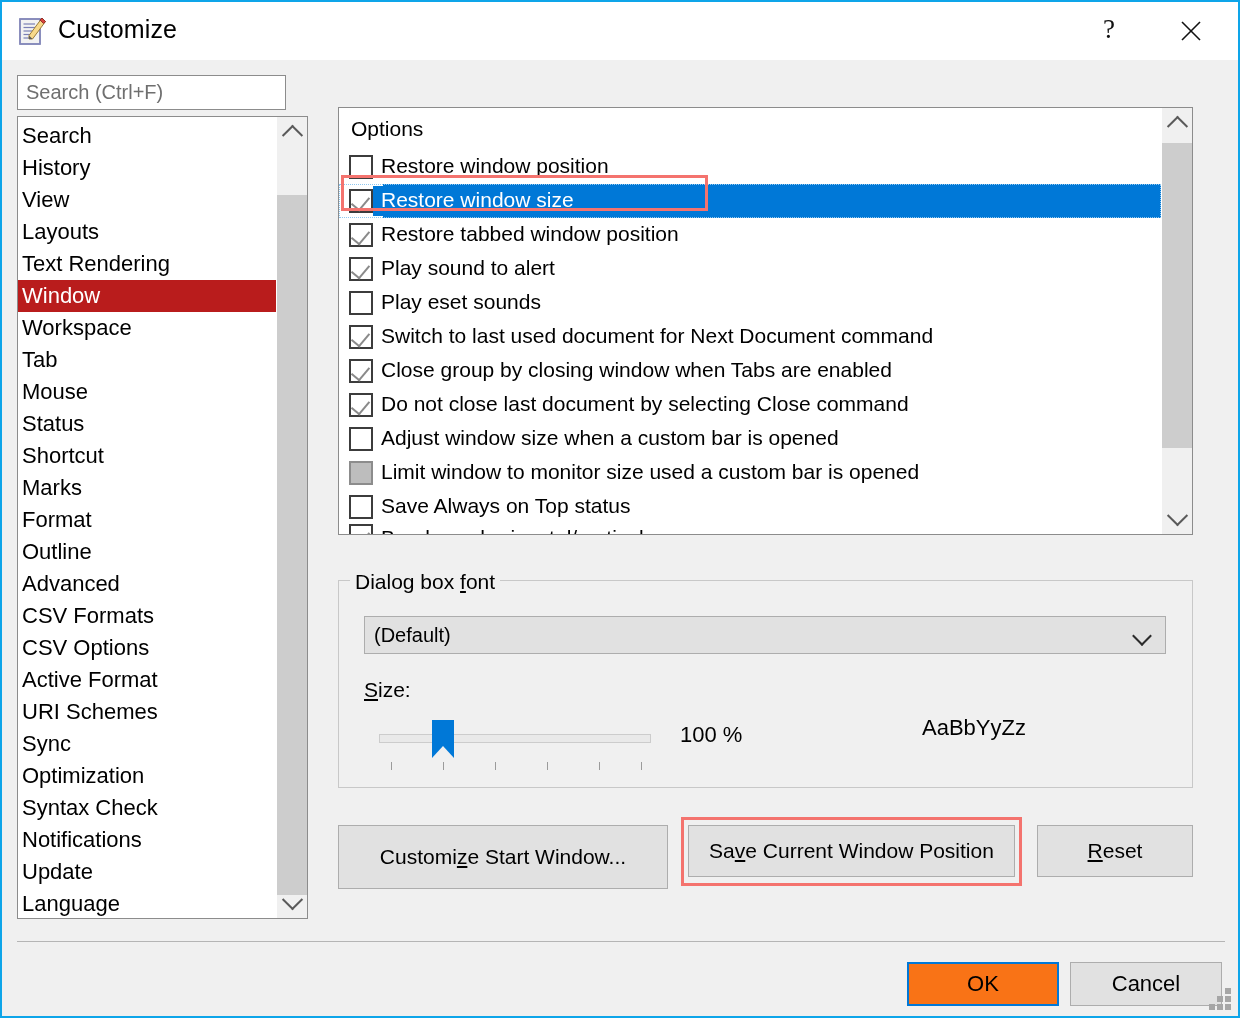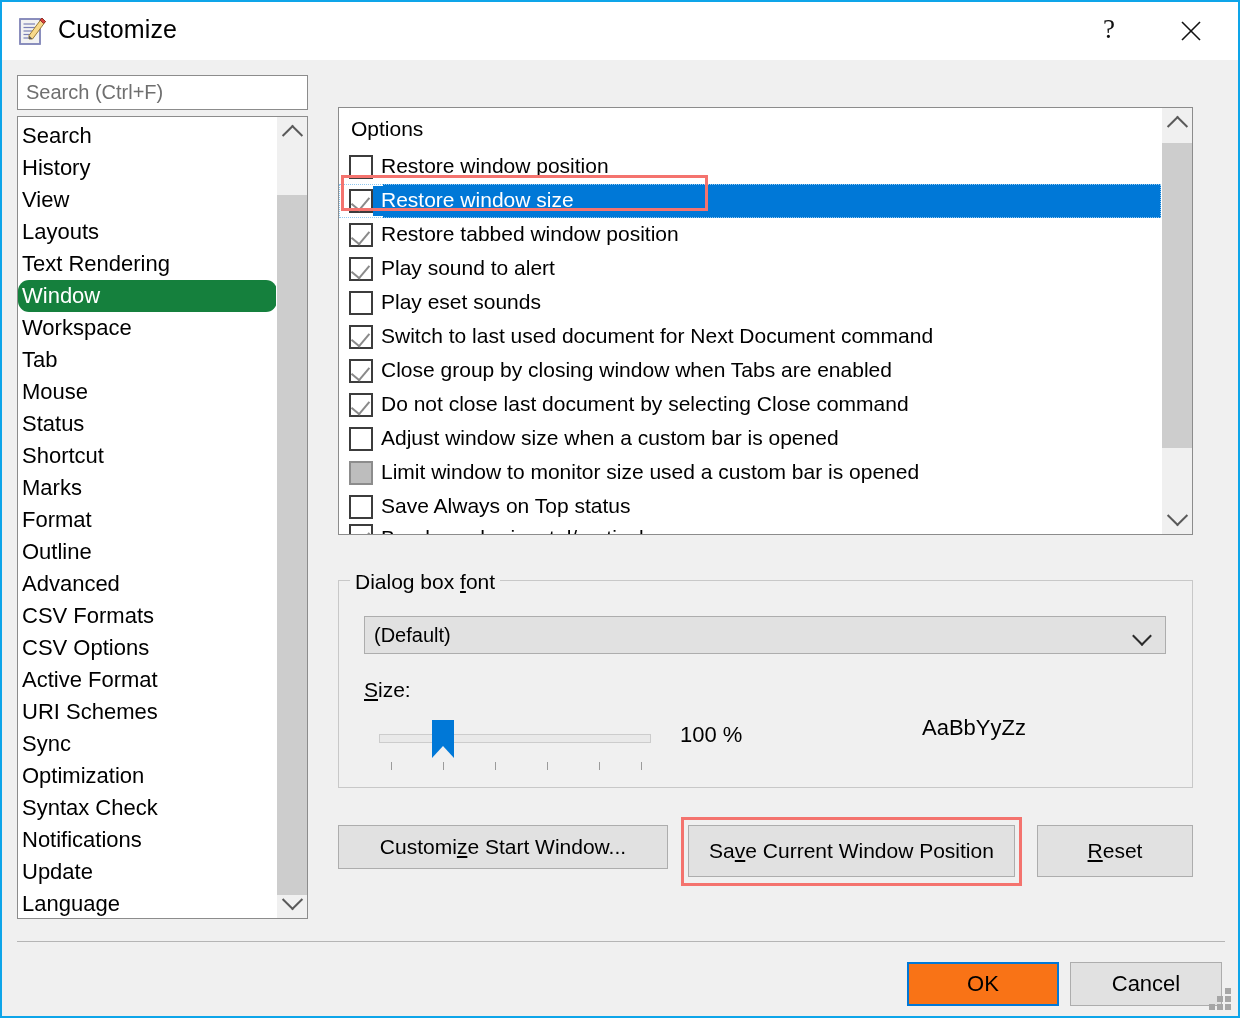--- a/index.html
+++ b/index.html
@@ -65,21 +65,21 @@
     font-family: "Liberation Serif", serif;
     line-height: 1;
     position: relative;
     top: -2px;
   }
 
   
   #search-input {
     position: absolute;
     left: 15px; top: 73px;
-    width: 291px; height: 35px;
+    width: 269px; height: 35px;
     box-sizing: border-box;
     border: 1px solid #8c8c8c;
     background: #ffffff;
     font-family: "Liberation Sans", sans-serif;
     font-size: 20px;
     color: #222;
     padding: 0 8px;
     outline: none;
   }
   #search-input::placeholder { color: #6f6f6f; opacity: 1; }
@@ -106,23 +106,22 @@
     height: 32px;
     line-height: 32px;
     padding-left: 4px;
     font-size: 22px;
     color: #000;
     white-space: nowrap;
     cursor: default;
     box-sizing: border-box;
   }
   .side-item.selected {
-    background: #15803d;
+    background: #b91c1c;
     color: #ffffff;
-    border-radius: 11px;
   }
 
   
   .vscroll {
     position: absolute;
     right: 0; top: 0;
     width: 31px;
     height: 100%;
     background: #f0f0f0;
     border-left: 1px solid #ffffff;
@@ -347,21 +346,21 @@
     font-family: "Liberation Sans", sans-serif;
     font-size: 21px;
     color: #000;
     display: flex;
     align-items: center;
     justify-content: center;
     cursor: default;
     padding: 0;
   }
   .mn { text-decoration: underline; }
-  #customize-start-button { left: 336px; top: 823px; width: 330px; height: 44px; }
+  #customize-start-button { left: 336px; top: 823px; width: 330px; height: 64px; }
   #save-position-button   { left: 686px; top: 823px; width: 327px; height: 52px; }
   #reset-button           { left: 1035px; top: 823px; width: 156px; height: 52px; }
 
   #footer-sep {
     position: absolute;
     left: 15px; top: 939px;
     width: 1208px; height: 1px;
     background: #b5b5b5;
   }
   #ok-button {

